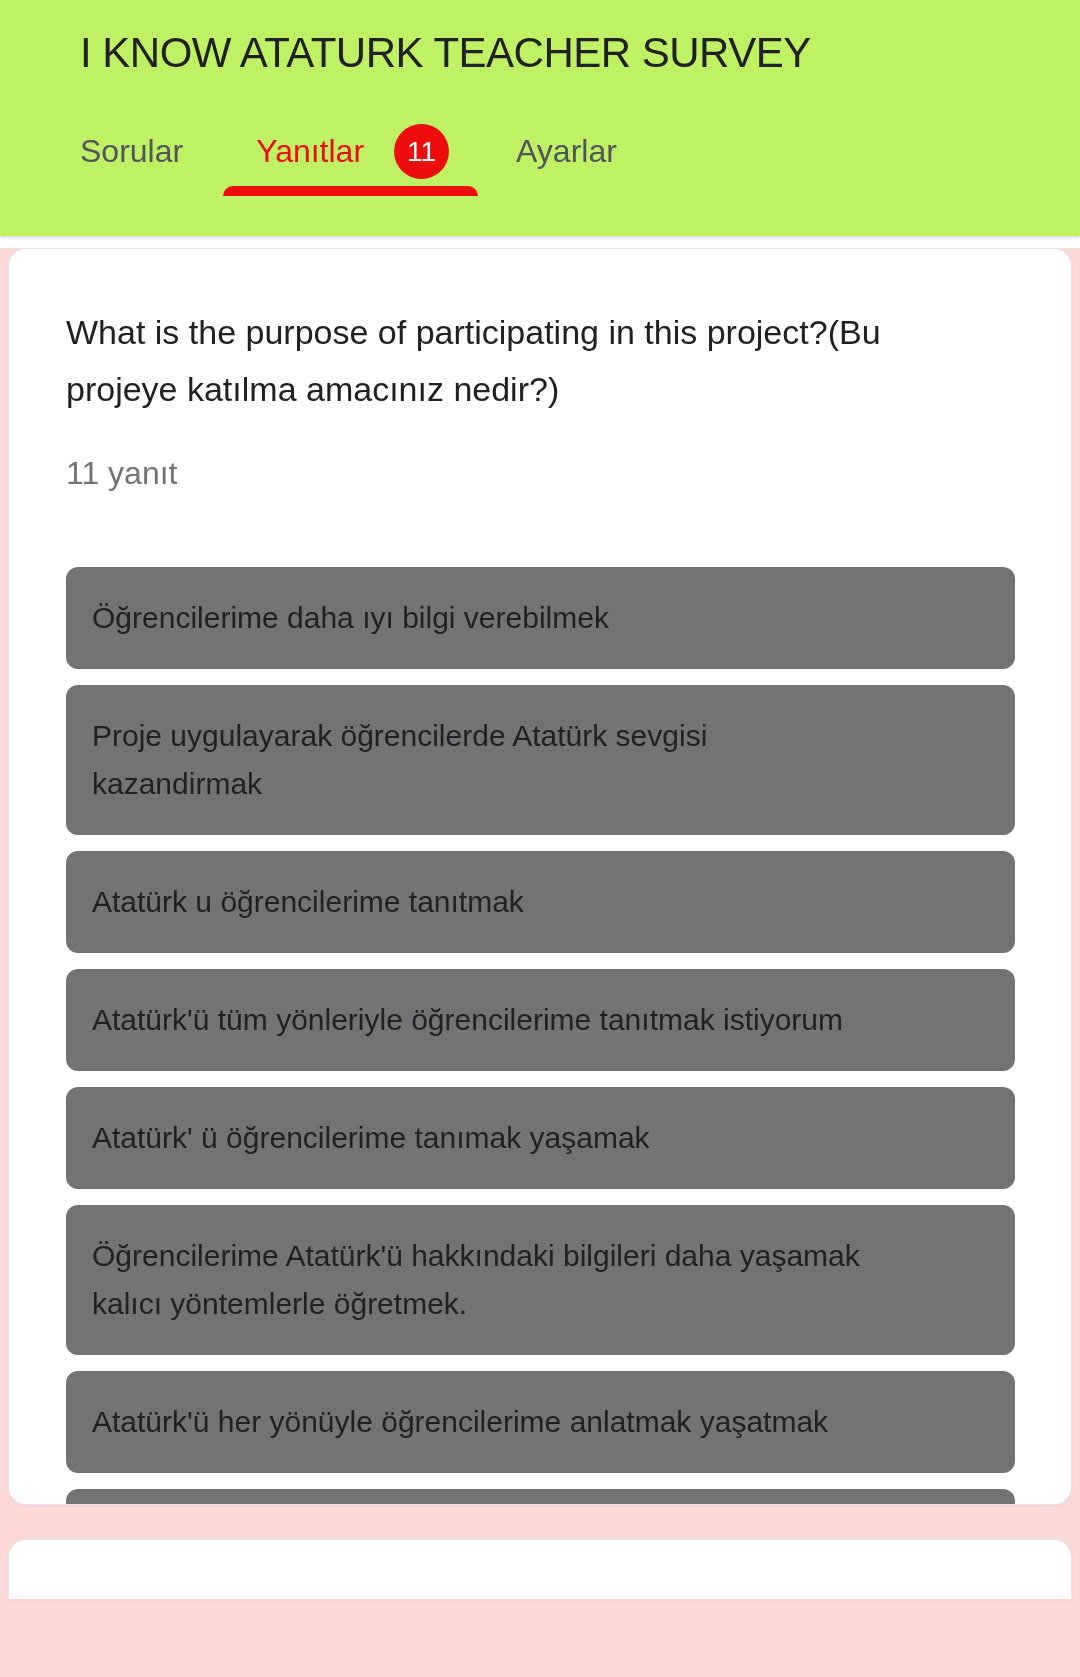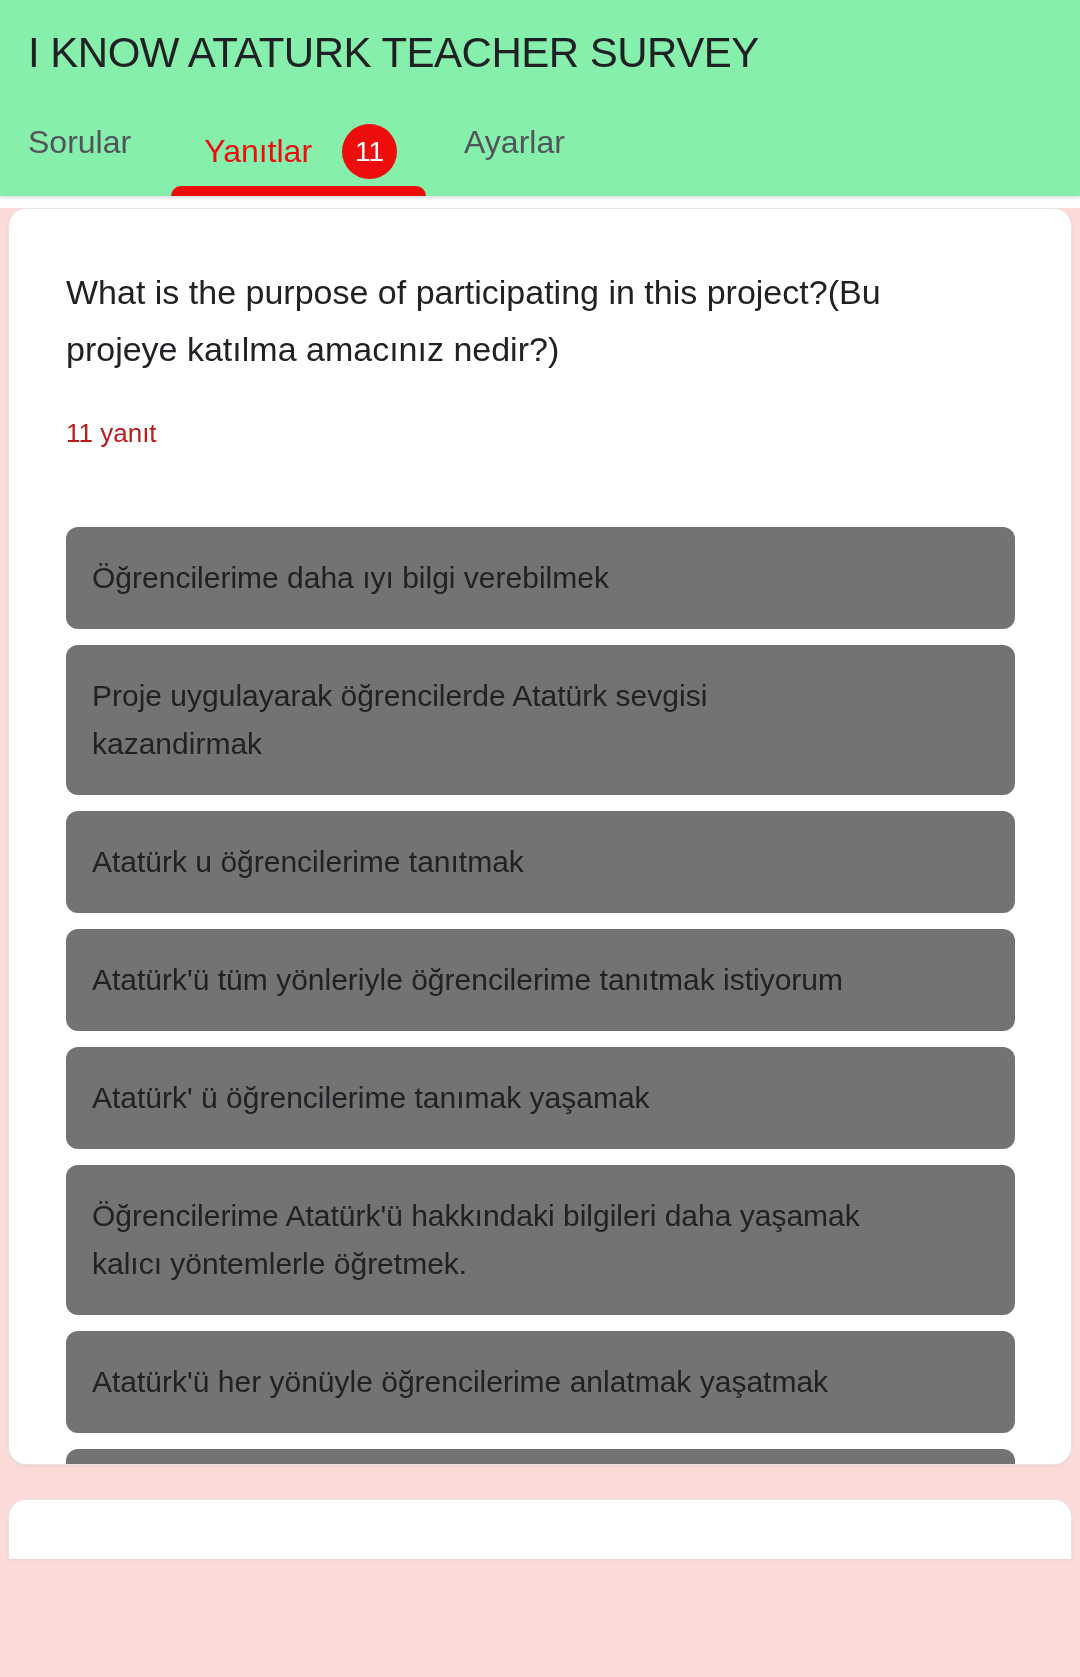--- a/index.html
+++ b/index.html
@@ -12,39 +12,39 @@
   body {
     width: 1080px;
     height: 1677px;
     overflow: hidden;
     position: relative;
   }
 
   
   .header {
     position: relative;
-    height: 196px;
-    background: #86efac;
-    padding-left: 28px;
+    height: 236px;
+    background: #bef264;
+    padding-left: 80px;
     box-shadow: 0 2px 3px rgba(95,99,104,0.22);
     z-index: 2;
   }
   .form-title {
     margin: 0;
     padding-top: 26px;
     font-size: 42px;
     line-height: 54px;
     font-weight: 400;
     letter-spacing: -0.5px;
     color: #202124;
     white-space: nowrap;
   }
   .tabs {
     display: flex;
-    align-items: flex-start;
+    align-items: center;
     margin-top: 44px;
     height: 55px;
   }
   .tab {
     font-size: 32px;
     color: #51555a;
     cursor: pointer;
     white-space: nowrap;
   }
   .tab--active {
@@ -100,23 +100,23 @@
   .question-title {
     margin: 0;
     font-size: 34px;
     line-height: 57px;
     font-weight: 400;
     color: #202124;
     max-width: 860px;
   }
   .response-count {
     margin: 40px 0 0 0;
-    font-size: 26px;
+    font-size: 32px;
     line-height: 30px;
-    color: #b91c1c;
+    color: #737373;
   }
   .responses {
     margin-top: 79px;
     height: 1043px;
     overflow: hidden;
   }
   .response-item {
     background: #737373;
     border-radius: 12px;
     padding: 27px 26px;

